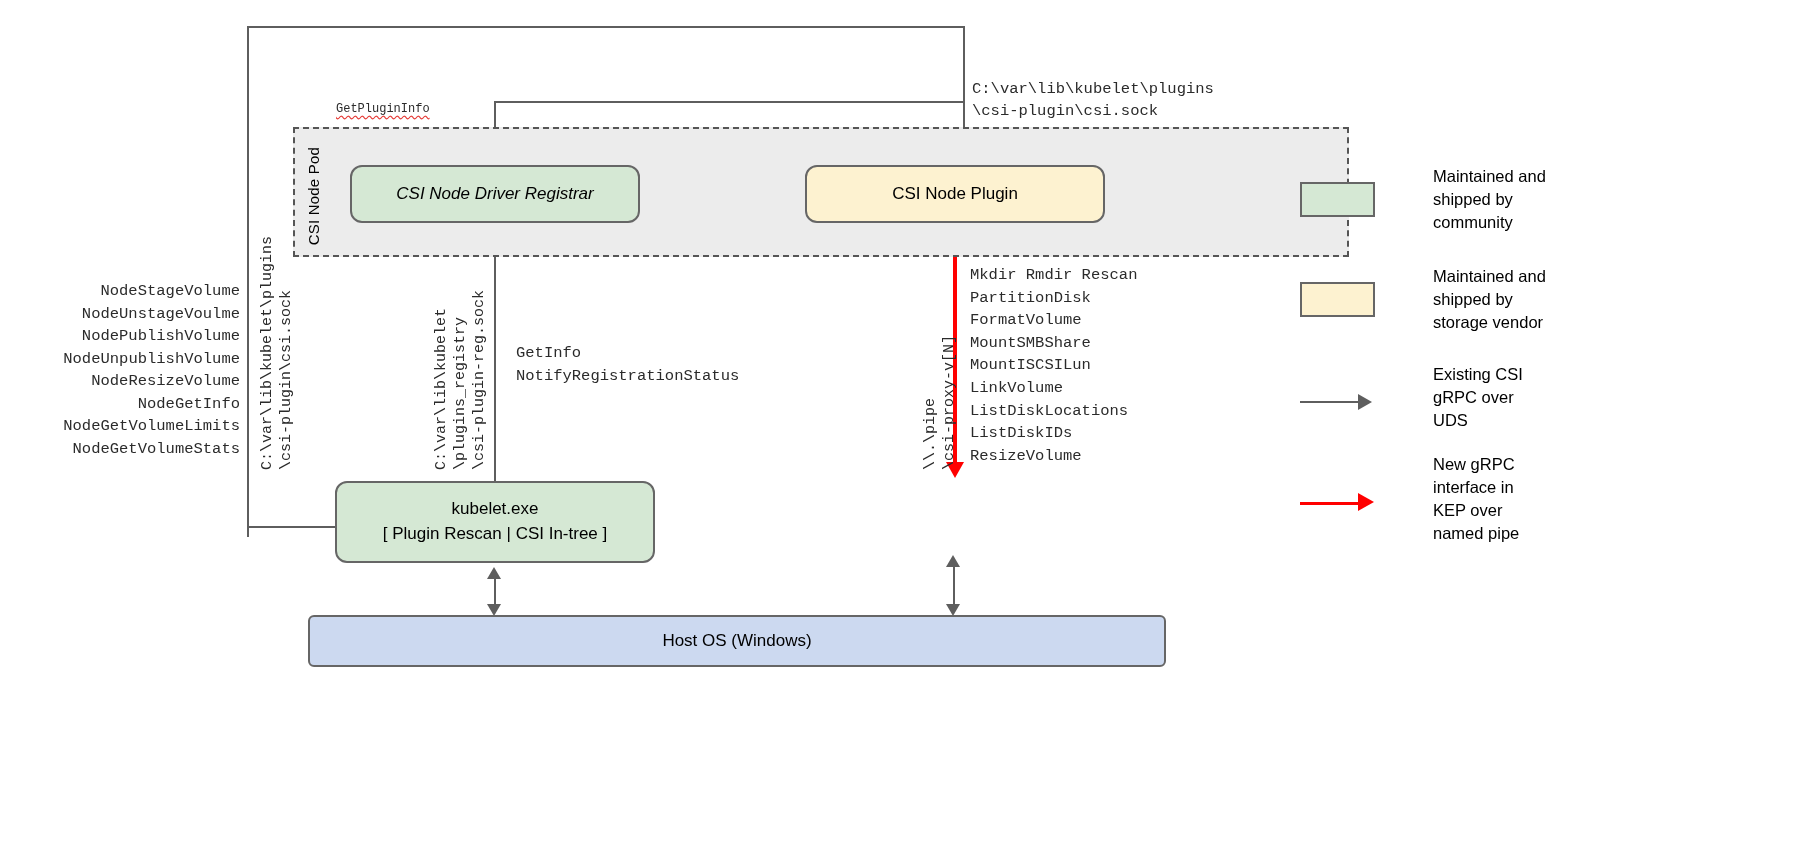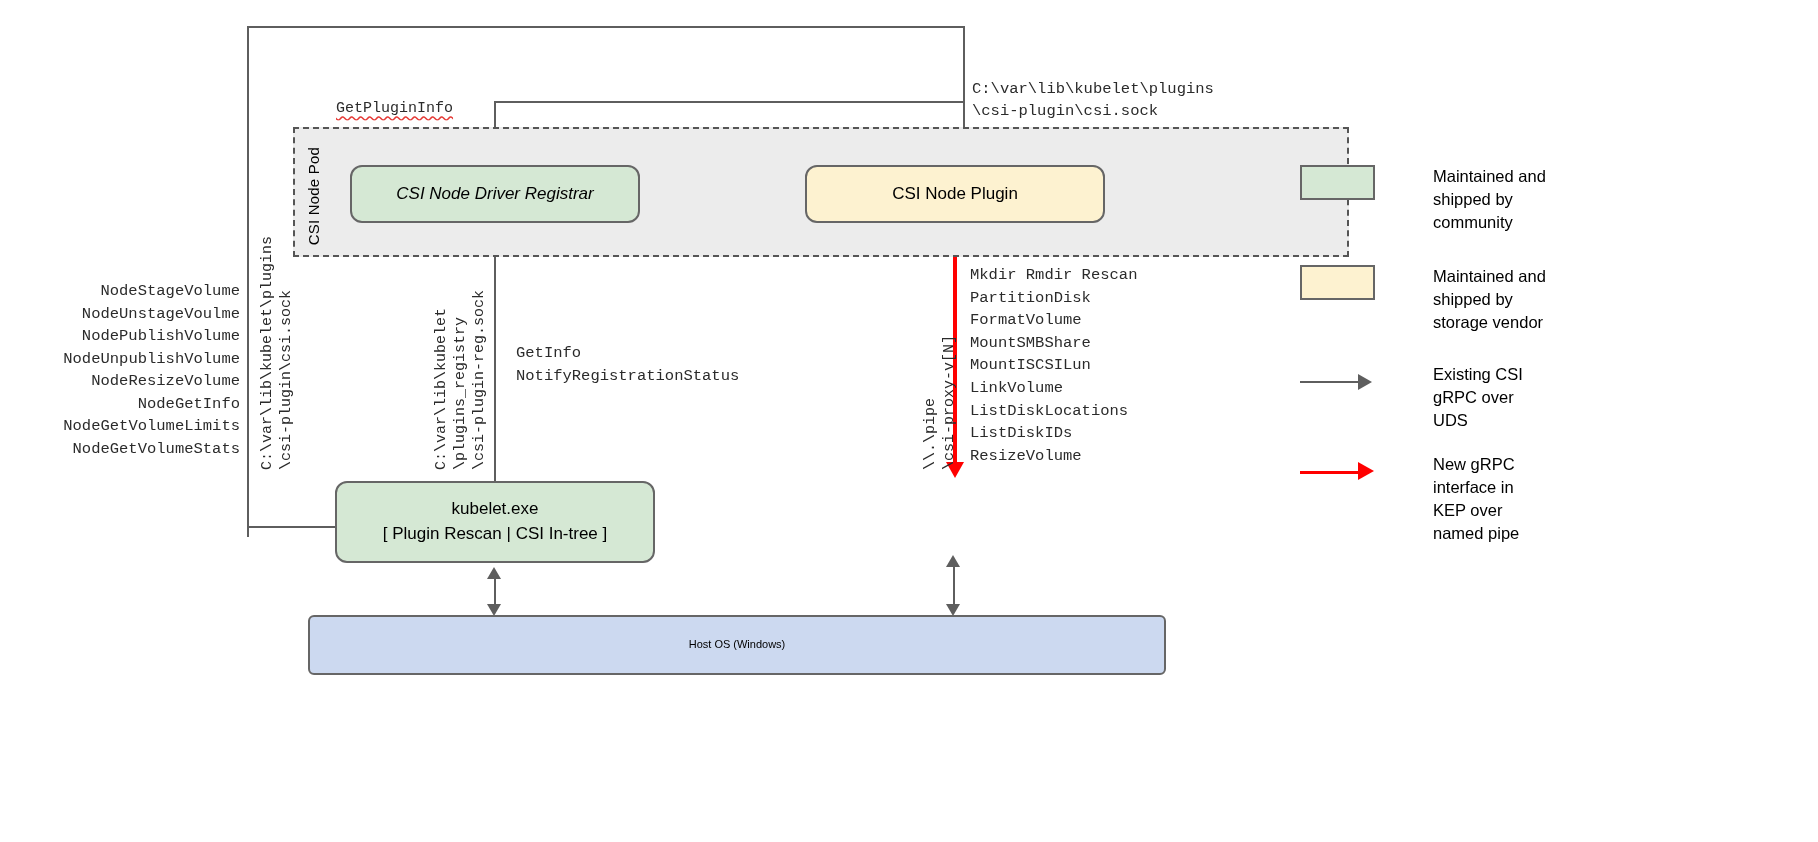--- a/index.html
+++ b/index.html
@@ -67,22 +67,22 @@
     color: #000;
   }
   .green  { background: #d5e8d4; }
   .yellow { background: #fdf2d0; }
   .blue   { background: #ccd9f0; border-radius: 6px; }
 
   #box-registrar { left: 350px;  top: 165px; width: 290px; height: 58px; font-style: italic; }
   #box-plugin    { left: 805px;  top: 165px; width: 300px; height: 58px; }
   #box-kubelet   { left: 335px;  top: 481px; width: 320px; height: 82px; }
   #box-csiproxy  { left: 828px;  top: 481px; width: 255px; height: 78px; }
-  #box-hostos    { left: 308px;  top: 615px; width: 858px; height: 60px;
-                   font-size: 11px; }
+  #box-hostos    { left: 308px;  top: 615px; width: 858px; height: 52px;
+                   font-size: 17px; }
 
   
   .line {
     position: absolute;
     background: #5e5e5e;
   }
   .hline { height: 2px; }
   .vline { width: 2px; }
 
   .red-line { background: #ff0000; }
@@ -107,21 +107,21 @@
     color: #2b2b2b;
   }
   .txt.mono { font-size: 15.5px; letter-spacing: 0px; }
 
   #rpc-list {
     left: 25px; top: 280px; width: 215px;
     text-align: right;
   }
   #getplugininfo {
     left: 336px; top: 98px;
-    font-size: 15px;
+    font-size: 12px;
     text-decoration: underline;
     text-decoration-style: wavy;
     text-decoration-color: #e53935;
     text-underline-offset: 3px;
   }
   #plugin-path {
     left: 972px; top: 78px;
     line-height: 22px;
   }
   #getinfo-block {
@@ -146,21 +146,21 @@
 
   #rot-csi-sock   { left: 258px; top: 470px; }
   #rot-reg-sock   { left: 432px; top: 470px; }
   #rot-pipe       { left: 921px; top: 470px; }
 
   
   #legend { position: absolute; left: 1300px; top: 165px; width: 500px; }
   .legend-row {
     position: absolute;
     display: flex;
-    align-items: flex-start;
+    align-items: center;
   }
   .legend-swatch {
     width: 75px; height: 35px;
     border: 2px solid #666;
     box-sizing: border-box;
     flex: 0 0 auto;
   }
   .legend-text {
     margin-left: 58px;
     font-size: 16.5px;

